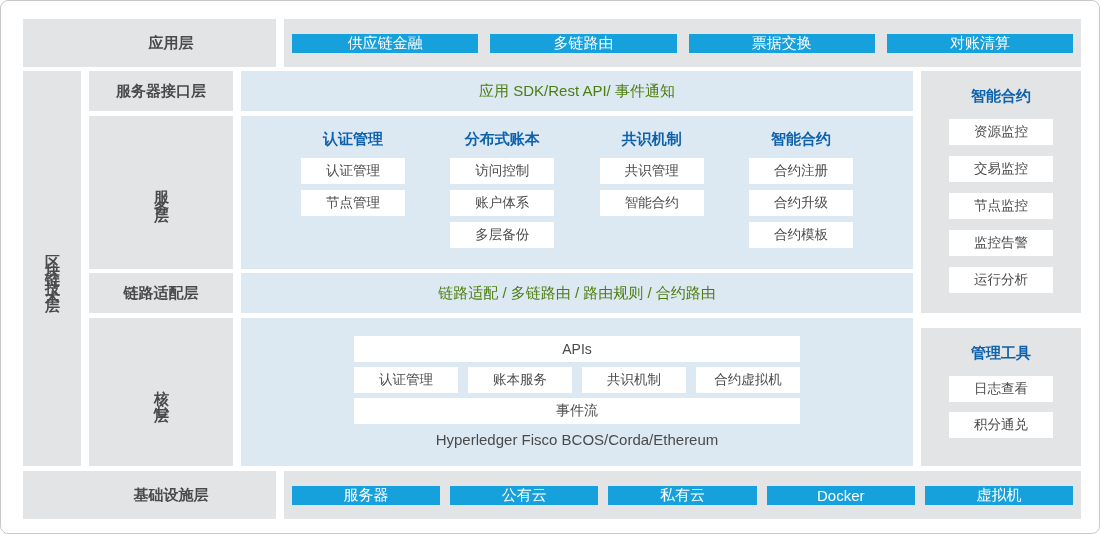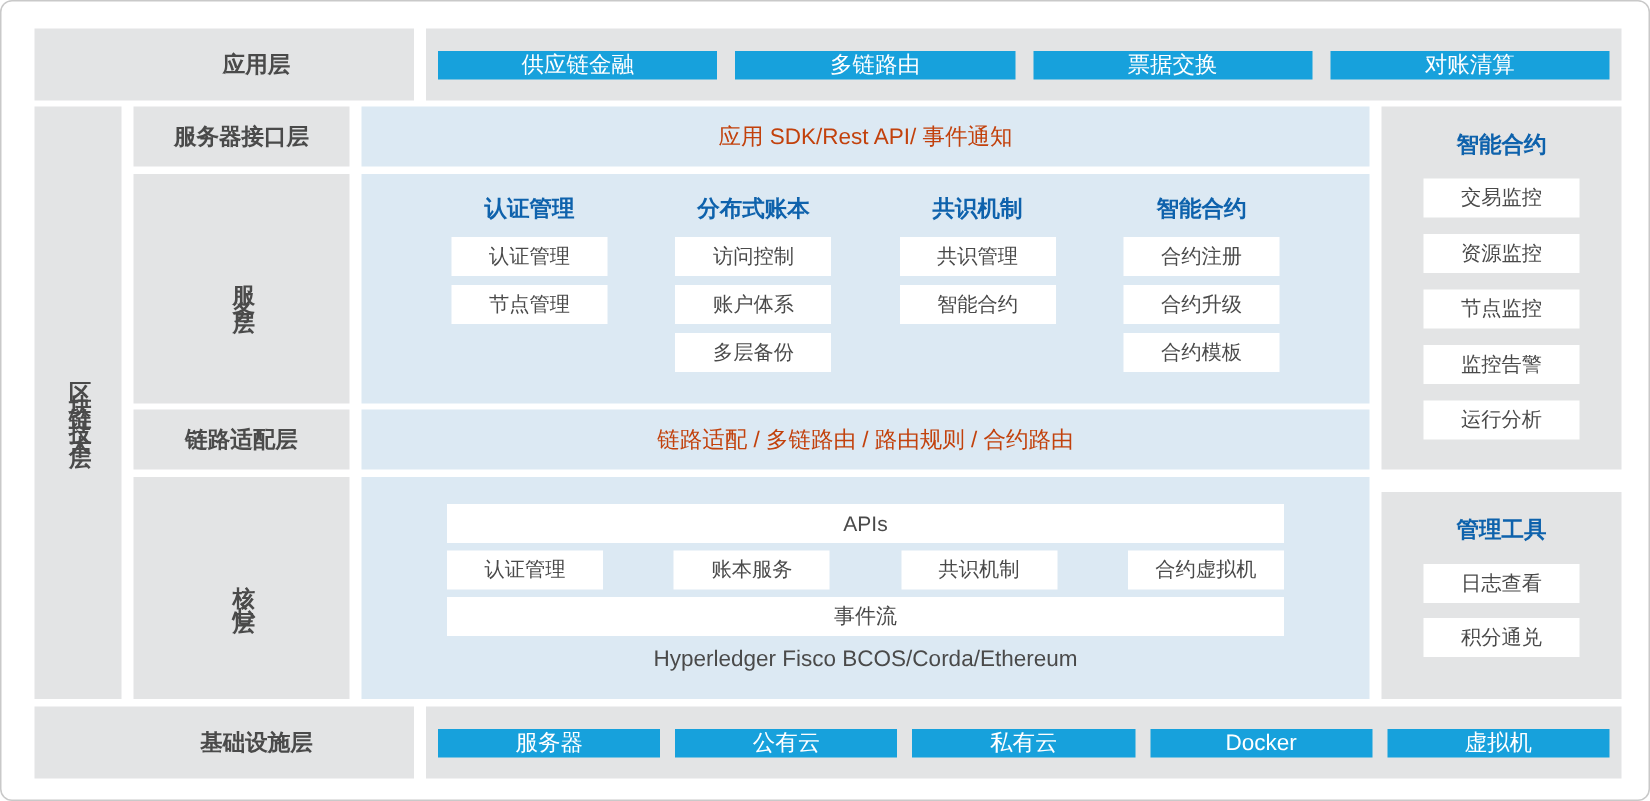--- a/index.html
+++ b/index.html
@@ -42,39 +42,39 @@
   .content-col{flex:1;display:flex;flex-direction:column;min-width:0;}
   .right-col{width:160px;flex:none;display:flex;flex-direction:column;}
 
   .lb-interface{height:40px;}
   .lb-service{height:153px;margin-top:5px;}
   .lb-link{height:40px;margin-top:4px;}
   .lb-core{height:148px;margin-top:5px;}
 
   .content-band{
     height:40px;display:flex;align-items:center;justify-content:center;
-    font-size:15px;color:#c2410c;
+    font-size:15px;color:#4d7c0f;
   }
   .svc-panel{height:153px;margin-top:5px;}
   .svc-cols{
     width:560px;margin:13px auto 0;display:flex;justify-content:space-between;
   }
   .svc-col{width:112px;display:flex;flex-direction:column;align-items:center;}
   .col-title{
     font-size:15px;font-weight:bold;color:#0e62ac;height:20px;
     display:flex;align-items:center;margin-bottom:9px;
   }
   .whitebox{
     width:104px;height:26px;flex:none;background:#fff;
     display:flex;align-items:center;justify-content:center;
     font-size:13.5px;color:#4a4a4a;margin-bottom:6px;
   }
   .link-band{margin-top:4px;}
   .core-panel{height:148px;margin-top:5px;}
-  .core-inner{width:558px;margin:18px auto 0;display:flex;flex-direction:column;}
+  .core-inner{width:446px;margin:18px auto 0;display:flex;flex-direction:column;}
   .wide-bar{
     width:100%;height:26px;background:#fff;box-sizing:border-box;
     display:flex;align-items:center;justify-content:center;
     font-size:14px;color:#4a4a4a;
   }
   .core-mods{display:flex;justify-content:space-between;margin:5px 0;}
   .core-mods .whitebox{margin-bottom:0;}
   .platforms{
     text-align:center;font-size:15px;color:#4a4a4a;margin-top:7px;
   }
@@ -176,22 +176,22 @@
           <div class="platforms">Hyperledger Fisco BCOS/Corda/Ethereum</div>
         </div>
       </div>
 
     </div>
 
     <div class="right-col">
 
       <div class="side-panel sp-smart">
         <div class="panel-title">智能合约</div>
+        <div class="whitebox">资源监控</div>
         <div class="whitebox">交易监控</div>
-        <div class="whitebox">资源监控</div>
         <div class="whitebox">节点监控</div>
         <div class="whitebox">监控告警</div>
         <div class="whitebox">运行分析</div>
       </div>
 
       <div class="side-panel sp-mgmt">
         <div class="panel-title">管理工具</div>
         <div class="whitebox">日志查看</div>
         <div class="whitebox">积分通兑</div>
       </div>

